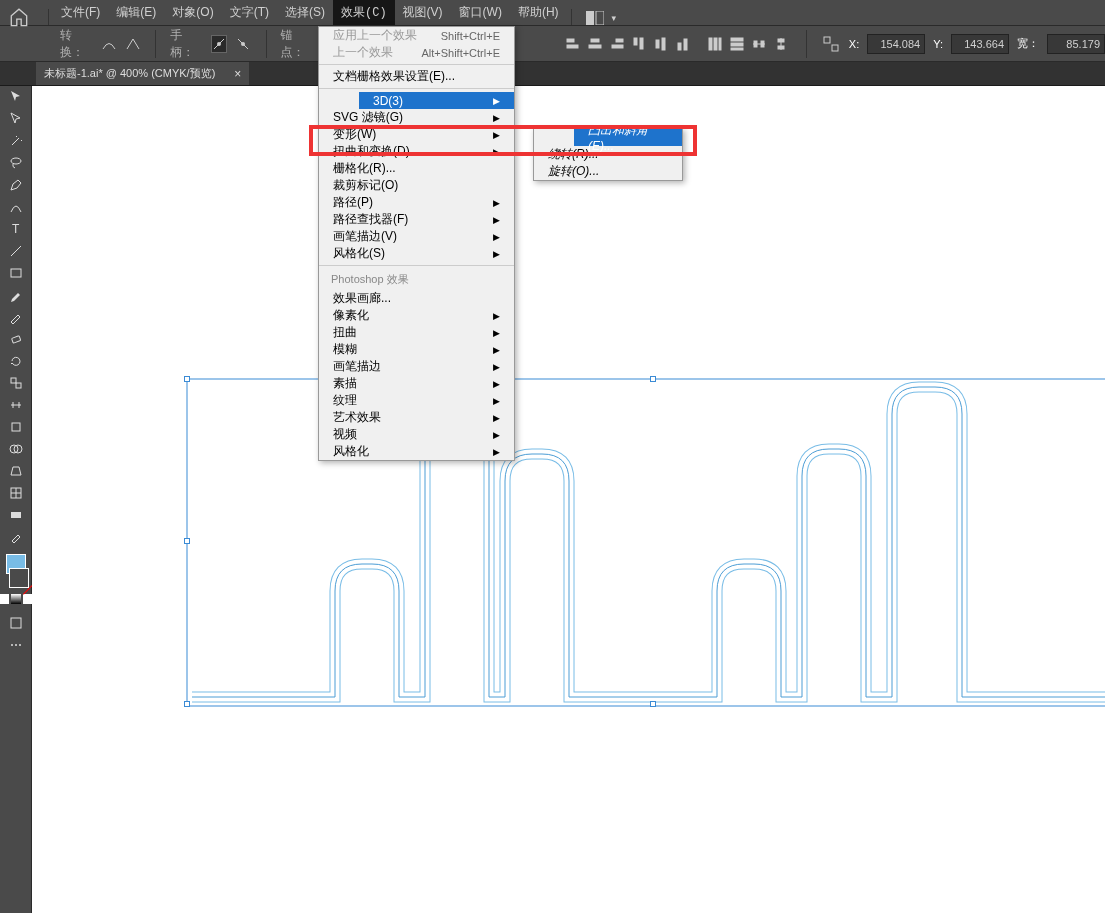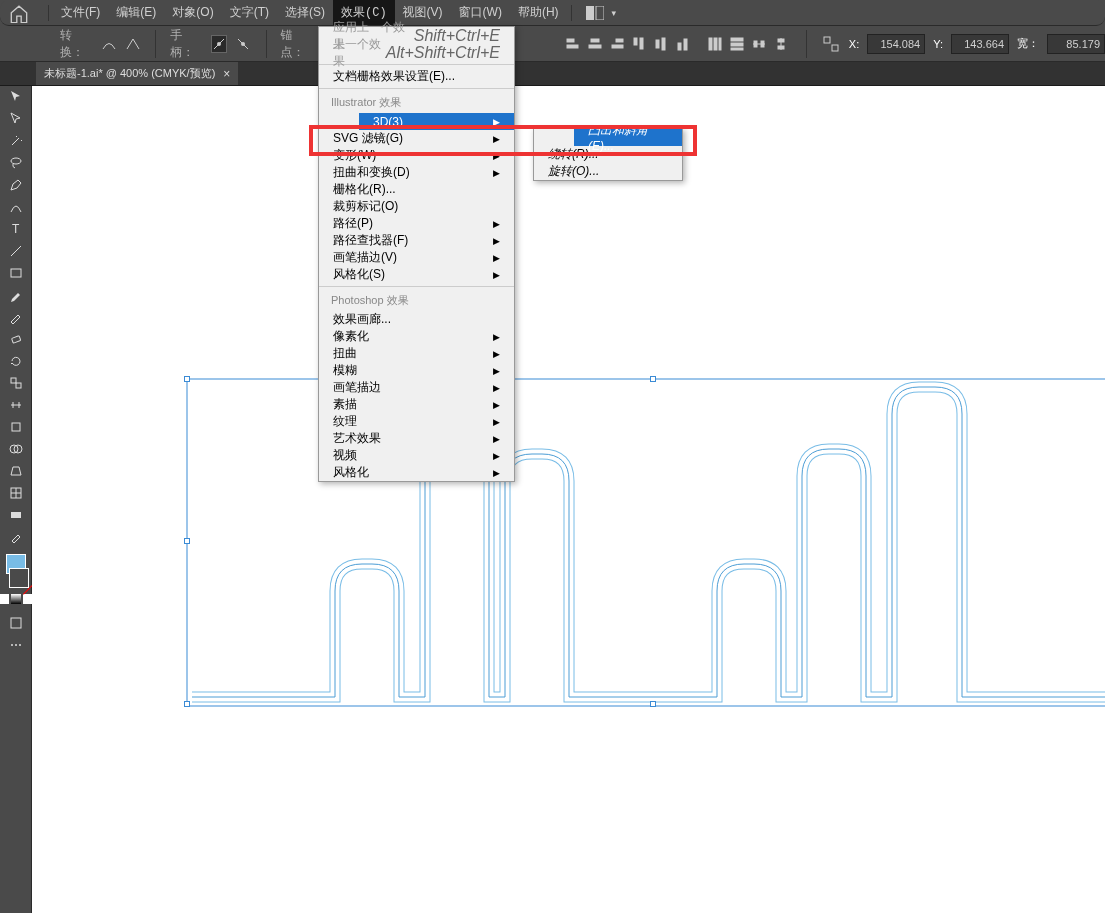--- a/index.html
+++ b/index.html
@@ -1,37 +1,37 @@
 <!DOCTYPE html>
 <html><head>
 <meta charset="utf-8">
 <style>
 * { margin: 0; padding: 0; box-sizing: border-box; font-family: "Microsoft YaHei", sans-serif; }
 body { background: #4a4a4a; color: #d0d0d0; width: 1105px; height: 913px; overflow: hidden; position: relative; }
 
-.menubar { height: 26px; background: #4a4a4a; display: flex; align-items: center; padding-left: 8px; font-size: 12px; border-bottom: 1px solid #2a2a2a; border-radius: 9px; }
+.menubar { height: 26px; background: #4a4a4a; display: flex; align-items: flex-end; padding-left: 8px; font-size: 12px; border-bottom: 1px solid #2a2a2a; }
 .home-icon { width: 22px; height: 18px; margin-right: 14px; cursor: pointer; }
 .menubar-item { padding: 4px 8px; cursor: pointer; }
 .menubar-item.active { background: #161616; font-family: Liberation Mono, monospace; }
 .menubar-sep { width: 1px; height: 16px; background: #333; margin: 0 4px; }
 .menubar-right { display: flex; align-items: center; margin-left: 10px; gap: 8px; }
 
 .optionsbar { height: 36px; background: #4a4a4a; display: flex; align-items: center; padding-left: 60px; font-size: 12px; border-bottom: 1px solid #2a2a2a; gap: 8px; }
 .opt-sep { width: 1px; height: 28px; background: #333; margin: 0 6px; }
 .opt-label { color: #b0b0b0; }
 .opt-icon { width: 18px; height: 18px; display: flex; align-items: center; justify-content: center; cursor: pointer; }
 .opt-icon.active { background: #2a2a2a; border: 1px solid #666; }
 .coord-label { color: #fff; font-size: 11px; }
 .coord-input { width: 58px; height: 20px; background: #383838; border: 1px solid #222; color: #d0d0d0; font-size: 11px; padding: 0 4px; text-align: right; }
 .align-icons { display: flex; gap: 0; }
 .align-ico { width: 22px; height: 22px; display: flex; align-items: center; justify-content: center; cursor: pointer; }
 .align-ico svg rect, .align-ico svg line { stroke: #ccc; }
 
 .tabbar { height: 24px; background: #323232; display: flex; align-items: center; padding-left: 36px; font-size: 11px; border-bottom: 1px solid #1a1a1a; }
-.tab { padding: 4px 8px; background: #4a4a4a; display: flex; align-items: center; gap: 8px; color: #ddd; }
+.tab { padding: 4px 8px; background: #4a4a4a; display: flex; align-items: center; gap: 19px; color: #ddd; }
 .tab-close { cursor: pointer; font-size: 12px; }
 
 .toolbox-left { position: absolute; left: 0; top: 86px; width: 32px; background: #4a4a4a; border-right: 1px solid #2a2a2a; height: calc(100% - 86px); }
 .tool { width: 26px; height: 22px; margin: 0 auto; display: flex; align-items: center; justify-content: center; cursor: pointer; color: #ccc; }
 .tool svg { width: 16px; height: 16px; }
 .color-swatches { margin-top: 6px; display: flex; flex-direction: column; align-items: center; gap: 2px; }
 .swatch-fill { width: 20px; height: 20px; background: #78bce6; border: 1px solid #fff; }
 .swatch-stroke { width: 20px; height: 20px; background: #4a4a4a; border: 1px solid #fff; position: relative; margin-top: -8px; margin-left: 6px; }
 .swatch-grad { display: flex; gap: 2px; margin-top: 4px; }
 .grad { width: 10px; height: 10px; }
@@ -50,21 +50,21 @@
 
 .dropdown-menu { position: absolute; background: #f0f0f0; border: 1px solid #999; box-shadow: 2px 2px 6px rgba(0,0,0,0.3); font-size: 12px; color: #000; z-index: 100; }
 .menu-main { left: 318px; top: 26px; width: 197px; }
 .menu-sub { left: 533px; top: 128px; width: 150px; font-style: italic; }
 .menu-item { padding: 3px 14px; display: flex; justify-content: space-between; align-items: center; cursor: default; height: 17px; }
 .menu-item.highlight { background: #1e73cc; color: #fff; margin-left: 40px; }
 .menu-item.disabled { color: #999; }
 .menu-sep { height: 1px; background: #ccc; margin: 3px 0; }
 .menu-header { padding: 3px 12px; color: #888; font-size: 11px; }
 .menu-arrow { font-size: 9px; }
-.menu-shortcut { color: #666; font-size: 16px; font-style: italic; }
+.menu-shortcut { color: #666; font-size: 11px; }
 .red-box { position: absolute; border: 4px solid #e33; z-index: 200; pointer-events: none; }
 .red-box.a { left: 309px; top: 125px; width: 388px; height: 31px; }
 
 </style>
 </head>
 <body>
 
 <div class="menubar">
   <span class="home-icon">
     <svg viewBox="0 0 20 18">
@@ -420,21 +420,20 @@
         <span class="menu-shortcut">Alt+Shift+Ctrl+E</span>
       </div>
     </div>
   <div class="menu-sep"></div>
   <div id="sec-b">
       <div class="menu-item">
         <span>文档栅格效果设置(E)...</span>
       </div>
     </div>
   <div class="menu-sep"></div>
-  <div class="menu-header">Illustrator 效果</div>
   <div id="sec-c">
       <div class="menu-item highlight">
         <span>3D(3)</span>
         <span class="menu-arrow">▶</span>
       </div>
       <div class="menu-item">
         <span>SVG 滤镜(G)</span>
         <span class="menu-arrow">▶</span>
       </div>
       <div class="menu-item">

